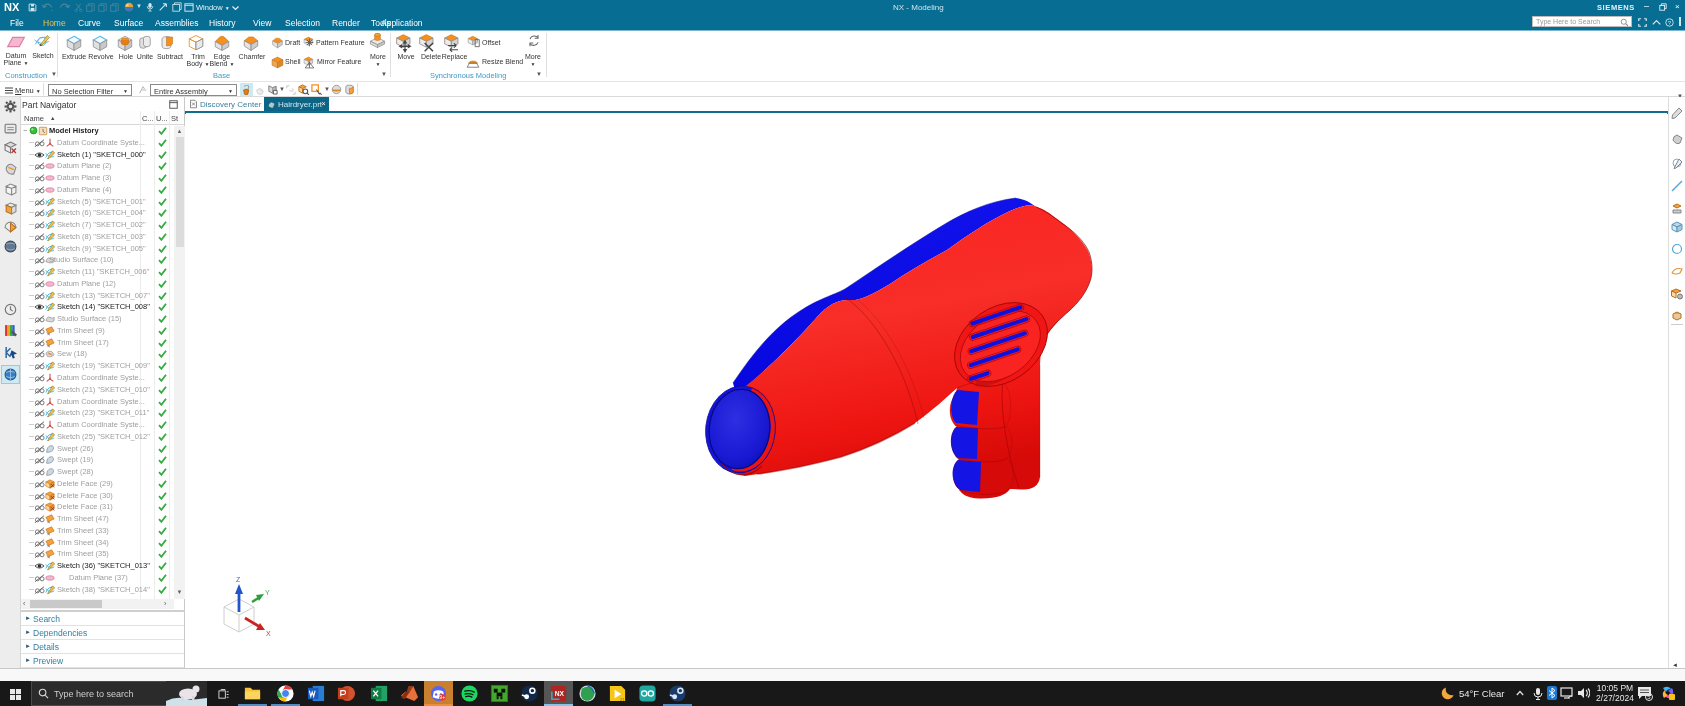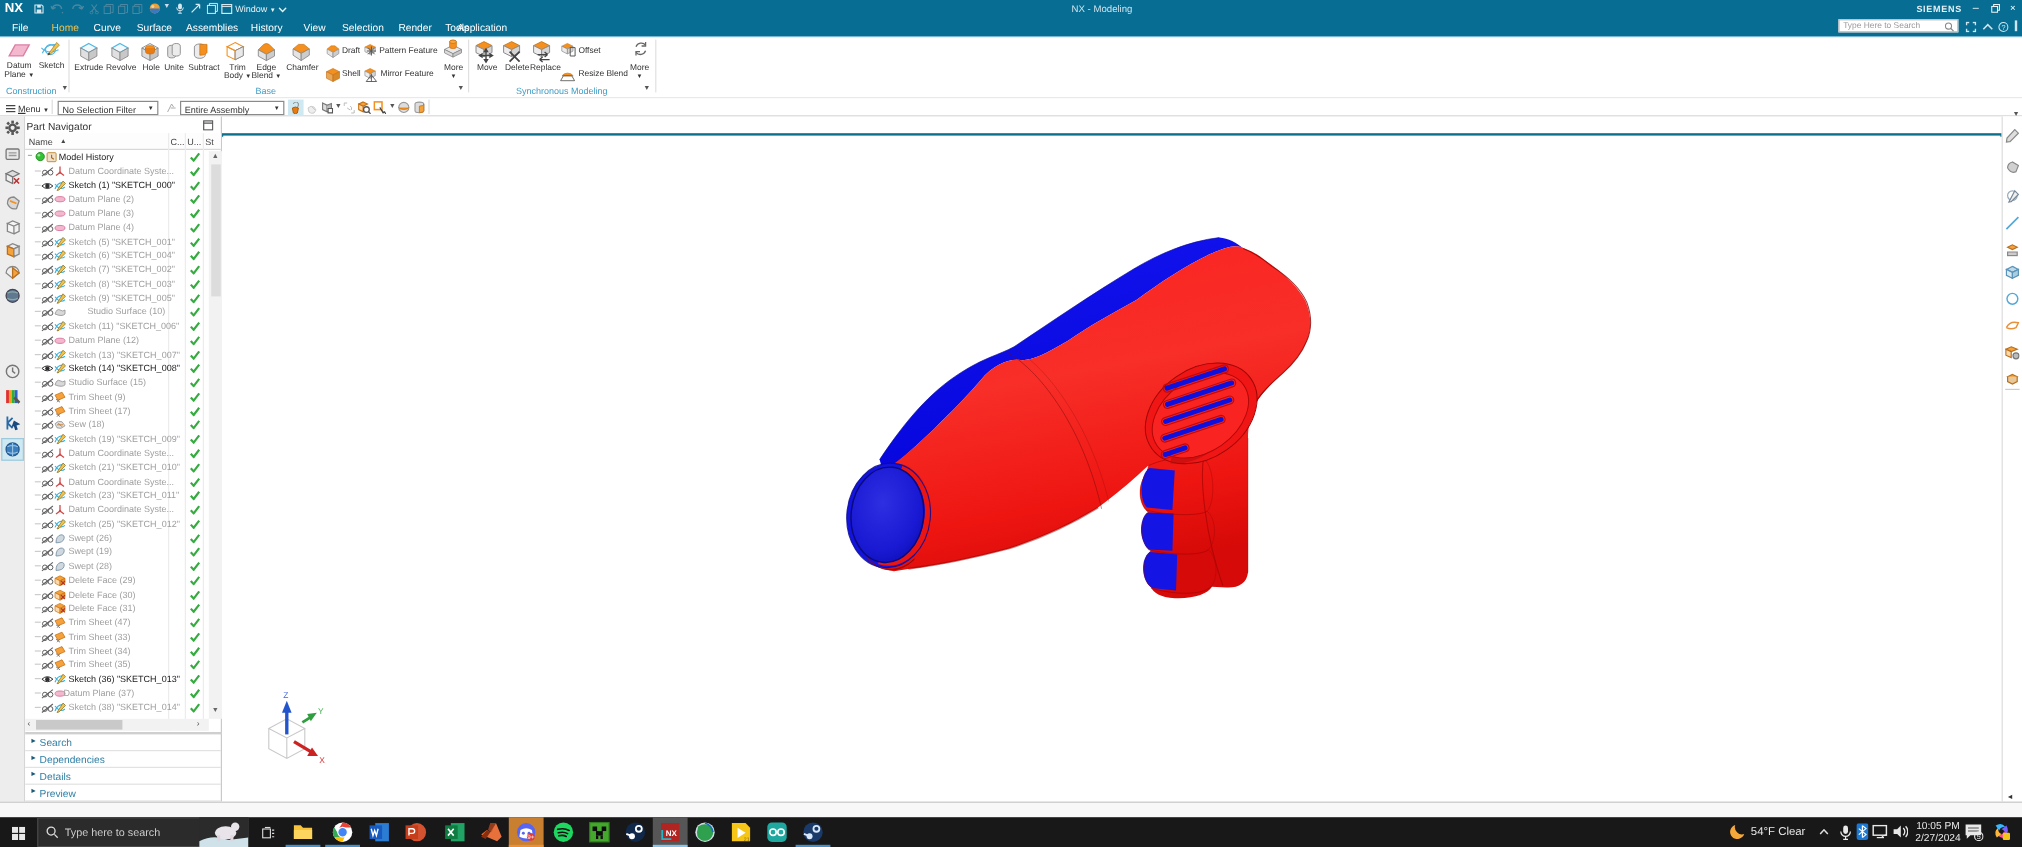--- a/index.html
+++ b/index.html
@@ -371,20 +371,33 @@
         <path d="M1.4,6 a4.6,1.8 0 0 0 9.2,0" fill="#f5901e" stroke="#c87010" stroke-width="0.7"></path>
       </svg>
   <svg class="abs" style="left:344px;top:2px" width="11" height="11" viewBox="0 0 12 12">
         <path d="M2,3 a4,1.8 0 0 1 8,0 v6 a4,1.8 0 0 1 -8,0 z" fill="#ddd" stroke="#999"></path>
         <path d="M6,4.8 a4,1.8 0 0 0 4,-1.8 v6 a4,1.8 0 0 1 -4,1.8 z" fill="#f5a23c" stroke="#c87010" stroke-width="0.7"></path>
       </svg>
   <div class="abs" style="left:357px;top:1px;width:1px;height:12px;background:#ddd"></div>
   <div class="abs" style="left:1677px;top:11px;font-size:6px;color:#555">▼</div>
 </div>
 
+<div id="tabrow">
+  <svg class="abs" style="left:4px;top:2px" width="9" height="10" viewBox="0 0 12 12">
+        <path d="M2,1 h6 l2,2 v8 h-8 z" fill="none" stroke="#666"></path>
+        <path d="M4,4 l4,4 M8,4 l-4,4" stroke="#666"></path>
+      </svg>
+  <div class="abs" style="left:15px;top:2.5px;font-size:8px;color:#3c7d9e">Discovery Center</div>
+  <div class="abs" style="left:79px;top:0;width:65px;height:13.5px;background:#0d6585"></div>
+  <svg class="abs" style="left:82px;top:3px" width="9" height="9" viewBox="0 0 12 12">
+        <path d="M2,8 q1,-4 4,-5 l4,2 -2,5 q-3,1 -6,-2" fill="#b8c4cc"></path>
+      </svg>
+  <div class="abs" style="left:93px;top:2.5px;font-size:8px;color:#cfe6f2">Hairdryer.prt</div>
+  <div class="abs" style="left:136.5px;top:2.5px;font-size:7px;color:#fff">×</div>
+</div>
 <div id="tabline"></div>
 
 <div id="resbar">
 <svg class="abs" style="left:4px;top:2.5px" width="13" height="13" viewBox="0 0 12 12">
         <g fill="#555">
           <circle cx="6" cy="6" r="3.4"></circle>
           <rect x="5" y="0.5" width="2" height="2.2"></rect>
           <rect x="5" y="9.3" width="2" height="2.2"></rect>
           <rect x="0.5" y="5" width="2.2" height="2"></rect>
           <rect x="9.3" y="5" width="2.2" height="2"></rect>
@@ -471,21 +484,21 @@
 <div class="abs" style="left:148px;top:14px;width:1px;height:498px;background:#ececec"></div>
 <div class="abs" style="left:2px;top:30.0px;font-size:7px;color:#666">−</div>
 <svg class="abs" style="left:8px;top:29.0px" width="9" height="9" viewBox="0 0 12 12">
         <circle cx="6" cy="6" r="4.6" fill="#35c135" stroke="#1e8a1e"></circle>
         <circle cx="4.5" cy="4.5" r="1.5" fill="#9fe89f"></circle>
       </svg>
 <svg class="abs" style="left:17px;top:29.0px" width="10" height="10" viewBox="0 0 12 12">
         <rect x="1.5" y="1.5" width="9" height="9" rx="1" fill="#f0e0c8" stroke="#c09040" stroke-width="1"></rect>
         <path d="M6,3.5 v3 l2.2,1.5" stroke="#a06820" stroke-width="1.1" fill="none"></path>
       </svg>
-<div class="abs trow tb" style="left:28px;top:29.0px;font-weight:normal;color:#222">Model History</div>
+<div class="abs trow tb" style="left:28px;top:29.0px;font-weight:bold;color:#222">Model History</div>
 <svg class="chk" style="top:30.0px" width="9" height="8" viewBox="0 0 9 8">
         <path d="M1,4.2 L3.4,6.8 L8,0.8" fill="none" stroke="#35ab40" stroke-width="1.8"></path>
       </svg>
 <div class="abs" style="left:8px;top:44.8px;width:5px;height:1px;background:#ccc"></div>
 <svg class="abs" style="left:13px;top:40.8px" width="11" height="10" viewBox="0 0 13 12">
         <circle cx="4" cy="7" r="2.4" fill="none" stroke="#606060" stroke-width="1"></circle>
         <circle cx="9.6" cy="7" r="2.4" fill="none" stroke="#606060" stroke-width="1"></circle>
         <path d="M6.4,7 a1.2,1 0 0 1 1.2,0" fill="none" stroke="#606060" stroke-width="0.9"></path>
         <path d="M1,10.5 L12,2" stroke="#606060" stroke-width="1.1"></path>
       </svg>
@@ -630,21 +643,21 @@
 <div class="abs" style="left:8px;top:162.4px;width:5px;height:1px;background:#ccc"></div>
 <svg class="abs" style="left:13px;top:158.4px" width="11" height="10" viewBox="0 0 13 12">
         <circle cx="4" cy="7" r="2.4" fill="none" stroke="#606060" stroke-width="1"></circle>
         <circle cx="9.6" cy="7" r="2.4" fill="none" stroke="#606060" stroke-width="1"></circle>
         <path d="M6.4,7 a1.2,1 0 0 1 1.2,0" fill="none" stroke="#606060" stroke-width="0.9"></path>
         <path d="M1,10.5 L12,2" stroke="#606060" stroke-width="1.1"></path>
       </svg>
 <svg class="abs" style="left:24px;top:158.4px" width="10" height="10" viewBox="0 0 12 12">
         <path d="M1,8 Q3,2 6,4 T11,4 L11,8 Q8,11 1,8" fill="#d8d8d8" stroke="#909090" stroke-width="0.8"></path>
       </svg>
-<div class="abs trow tg" style="left:52px;top:158.4px">Studio Surface (10)</div>
+<div class="abs trow tg" style="left:28px;top:158.4px">Studio Surface (10)</div>
 <svg class="chk" style="top:159.4px" width="9" height="8" viewBox="0 0 9 8">
         <path d="M1,4.2 L3.4,6.8 L8,0.8" fill="none" stroke="#35ab40" stroke-width="1.8"></path>
       </svg>
 <div class="abs" style="left:8px;top:174.1px;width:5px;height:1px;background:#ccc"></div>
 <svg class="abs" style="left:13px;top:170.1px" width="11" height="10" viewBox="0 0 13 12">
         <circle cx="4" cy="7" r="2.4" fill="none" stroke="#606060" stroke-width="1"></circle>
         <circle cx="9.6" cy="7" r="2.4" fill="none" stroke="#606060" stroke-width="1"></circle>
         <path d="M6.4,7 a1.2,1 0 0 1 1.2,0" fill="none" stroke="#606060" stroke-width="0.9"></path>
         <path d="M1,10.5 L12,2" stroke="#606060" stroke-width="1.1"></path>
       </svg>
@@ -1031,21 +1044,21 @@
 <div class="abs" style="left:8px;top:479.9px;width:5px;height:1px;background:#ccc"></div>
 <svg class="abs" style="left:13px;top:475.9px" width="11" height="10" viewBox="0 0 13 12">
         <circle cx="4" cy="7" r="2.4" fill="none" stroke="#606060" stroke-width="1"></circle>
         <circle cx="9.6" cy="7" r="2.4" fill="none" stroke="#606060" stroke-width="1"></circle>
         <path d="M6.4,7 a1.2,1 0 0 1 1.2,0" fill="none" stroke="#606060" stroke-width="0.9"></path>
         <path d="M1,10.5 L12,2" stroke="#606060" stroke-width="1.1"></path>
       </svg>
 <svg class="abs" style="left:24px;top:475.9px" width="10" height="10" viewBox="0 0 12 12">
         <ellipse cx="6" cy="6" rx="5" ry="2.6" fill="#f3b8cd" stroke="#db7fa5" stroke-width="1"></ellipse>
       </svg>
-<div class="abs trow tg" style="left:32px;top:475.9px">Datum Plane (37)</div>
+<div class="abs trow tg" style="left:48px;top:475.9px">Datum Plane (37)</div>
 <svg class="chk" style="top:476.9px" width="9" height="8" viewBox="0 0 9 8">
         <path d="M1,4.2 L3.4,6.8 L8,0.8" fill="none" stroke="#35ab40" stroke-width="1.8"></path>
       </svg>
 <div class="abs" style="left:8px;top:491.6px;width:5px;height:1px;background:#ccc"></div>
 <svg class="abs" style="left:13px;top:487.6px" width="11" height="10" viewBox="0 0 13 12">
         <circle cx="4" cy="7" r="2.4" fill="none" stroke="#606060" stroke-width="1"></circle>
         <circle cx="9.6" cy="7" r="2.4" fill="none" stroke="#606060" stroke-width="1"></circle>
         <path d="M6.4,7 a1.2,1 0 0 1 1.2,0" fill="none" stroke="#606060" stroke-width="0.9"></path>
         <path d="M1,10.5 L12,2" stroke="#606060" stroke-width="1.1"></path>
       </svg>

